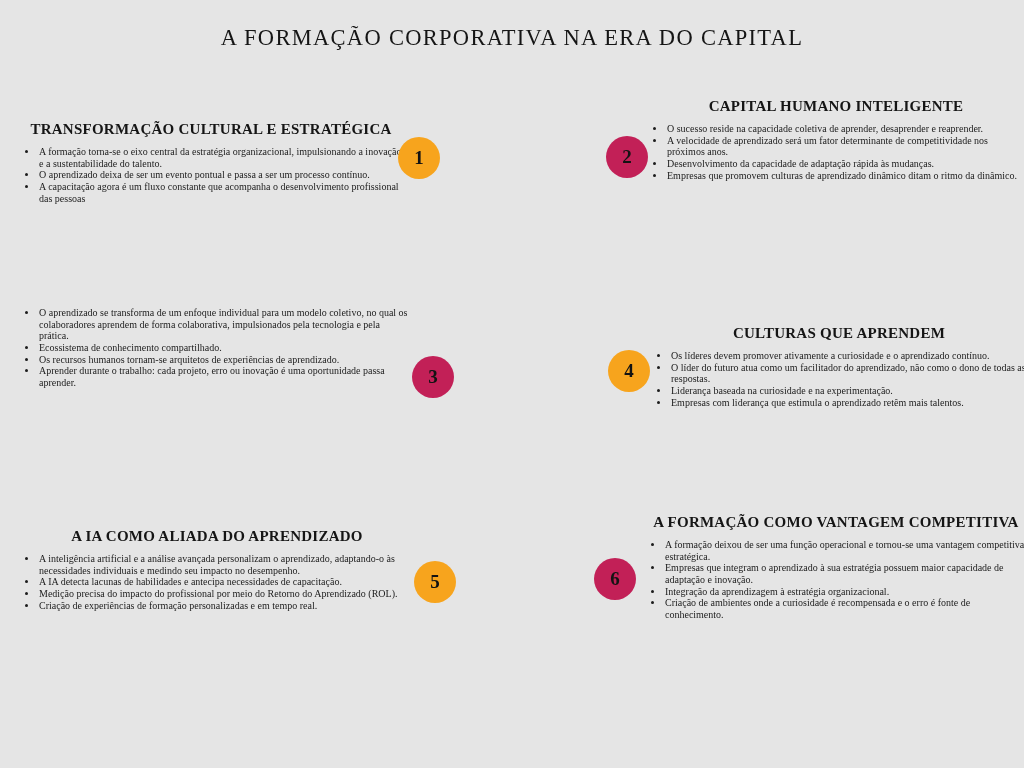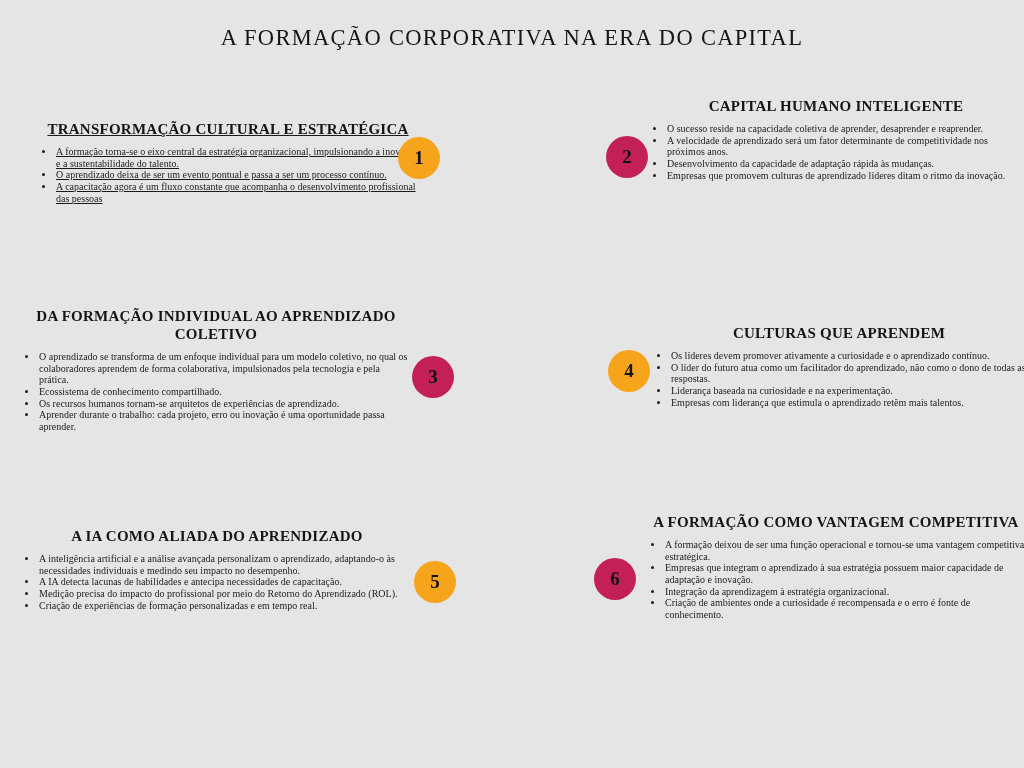--- a/index.html
+++ b/index.html
@@ -55,21 +55,21 @@
     display: flex;
     align-items: center;
     justify-content: center;
   }
   .badge .num {
     font-size: 19px;
     font-weight: 600;
     color: #131313;
   }
   
-  .pos-s1 { left: 37px;  top: 120px; width: 382px; text-decoration: underline; }
+  .pos-s1 { left: 20px;  top: 120px; width: 382px; }
   .pos-s2 { left: 648px; top: 97px;  width: 376px; }
   .pos-s3 { left: 20px;  top: 307px; width: 392px; }
   .pos-s4 { left: 652px; top: 324px; width: 374px; }
   .pos-s5 { left: 20px;  top: 527px; width: 394px; }
   .pos-s6 { left: 646px; top: 513px; width: 380px; }
   
   .pos-c1 { left: 398px; top: 137px; }
   .pos-c2 { left: 606px; top: 136px; }
   .pos-c3 { left: 412px; top: 356px; }
   .pos-c4 { left: 608px; top: 350px; }
@@ -91,26 +91,25 @@
         <li>A capacitação agora é um fluxo constante que acompanha o desenvolvimento profissional das pessoas</li>
       </ul>
   </section>
 
   <section class="block pos-s2">
     <h2 class="heading">CAPITAL HUMANO INTELIGENTE</h2>
     <ul class="bullets">
         <li>O sucesso reside na capacidade coletiva de aprender, desaprender e reaprender.</li>
         <li>A velocidade de aprendizado será um fator determinante de competitividade nos próximos anos.</li>
         <li>Desenvolvimento da capacidade de adaptação rápida às mudanças.</li>
-        <li>Empresas que promovem culturas de aprendizado líderes ditam o ritmo da inovação.</li>
+        <li>Empresas que promovem culturas de aprendizado dinâmico ditam o ritmo da dinâmico.</li>
       </ul>
   </section>
 
   <section class="block pos-s3">
-    <h2 class="heading">DA FORMAÇÃO INDIVIDUAL AO APRENDIZADO COLETIVO</h2>
     <ul class="bullets">
         <li>O aprendizado se transforma de um enfoque individual para um modelo coletivo, no qual os colaboradores aprendem de forma colaborativa, impulsionados pela tecnologia e pela prática.</li>
         <li>Ecossistema de conhecimento compartilhado.</li>
         <li>Os recursos humanos tornam-se arquitetos de experiências de aprendizado.</li>
         <li>Aprender durante o trabalho: cada projeto, erro ou inovação é uma oportunidade passa aprender.</li>
       </ul>
   </section>
 
   <section class="block pos-s4">
     <h2 class="heading">CULTURAS QUE APRENDEM</h2>

